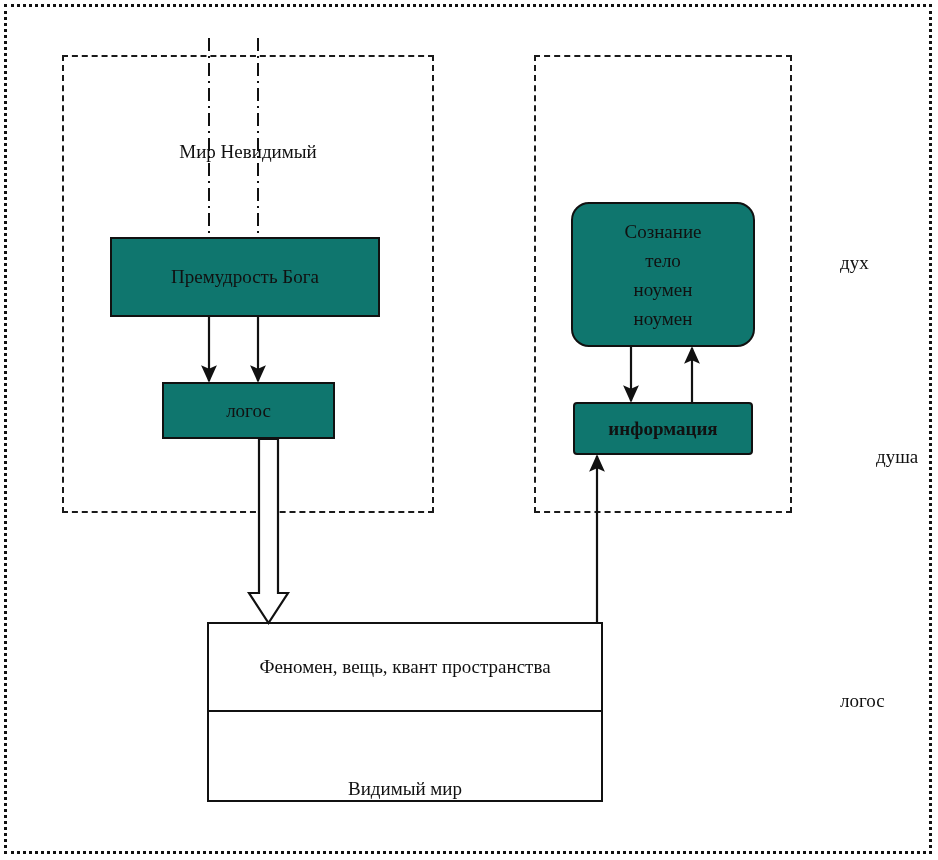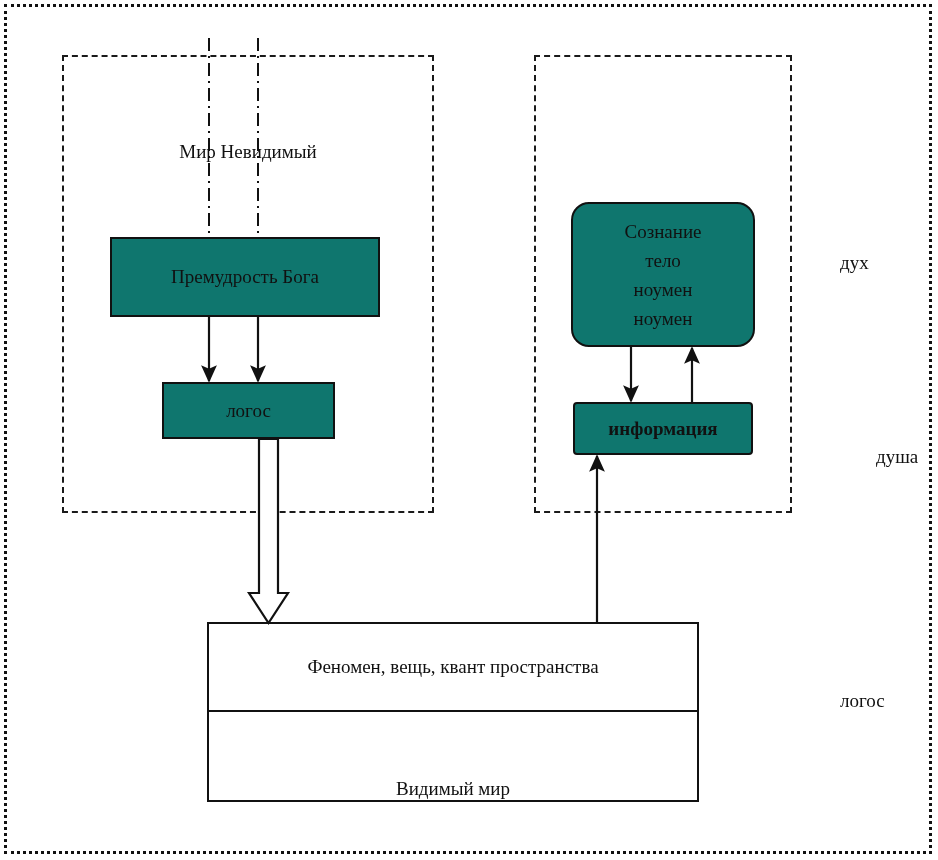--- a/index.html
+++ b/index.html
@@ -111,21 +111,21 @@
     <span class="line">Сознание</span>
     <span class="line">тело</span>
     <span class="line">ноумен</span>
     <span class="line">ноумен</span>
   </div>
 
   <div class="node rounded" style="left:573px; top:402px; width:180px; height:53px; border-radius:4px;font-weight:bold;">
     <span class="line">информация</span>
   </div>
 
-  <div class="node-stack" style="left:207px; top:622px; width:492px; height:180px;">
+  <div class="node-stack" style="left:207px; top:622px; width:396px; height:180px;">
     <div class="cell top" style="height:88px;">
       <span>Феномен, вещь, квант пространства</span>
     </div>
     <div class="cell" style="height:88px;align-items:flex-end;">
       <span>Видимый мир</span>
     </div>
   </div>
 
   <div class="side-label" style="left:840px; top:252px;font-family:Liberation Serif, serif;">дух</div>
   <div class="side-label" style="left:876px; top:414px;margin-top:32px;">душа</div>

